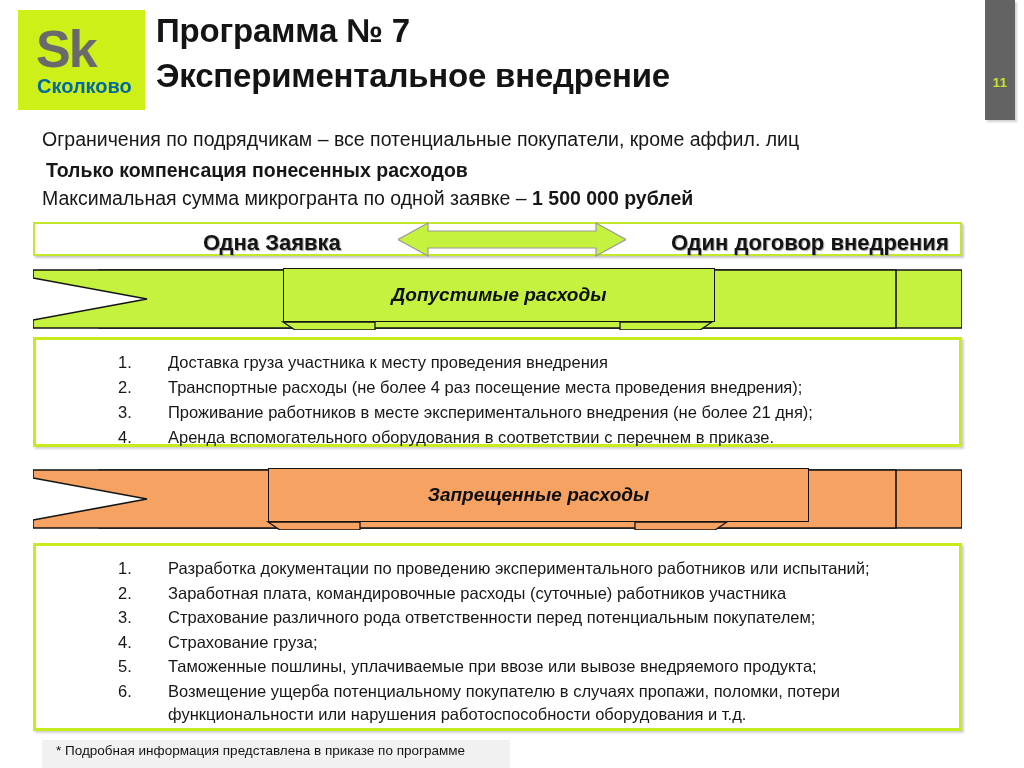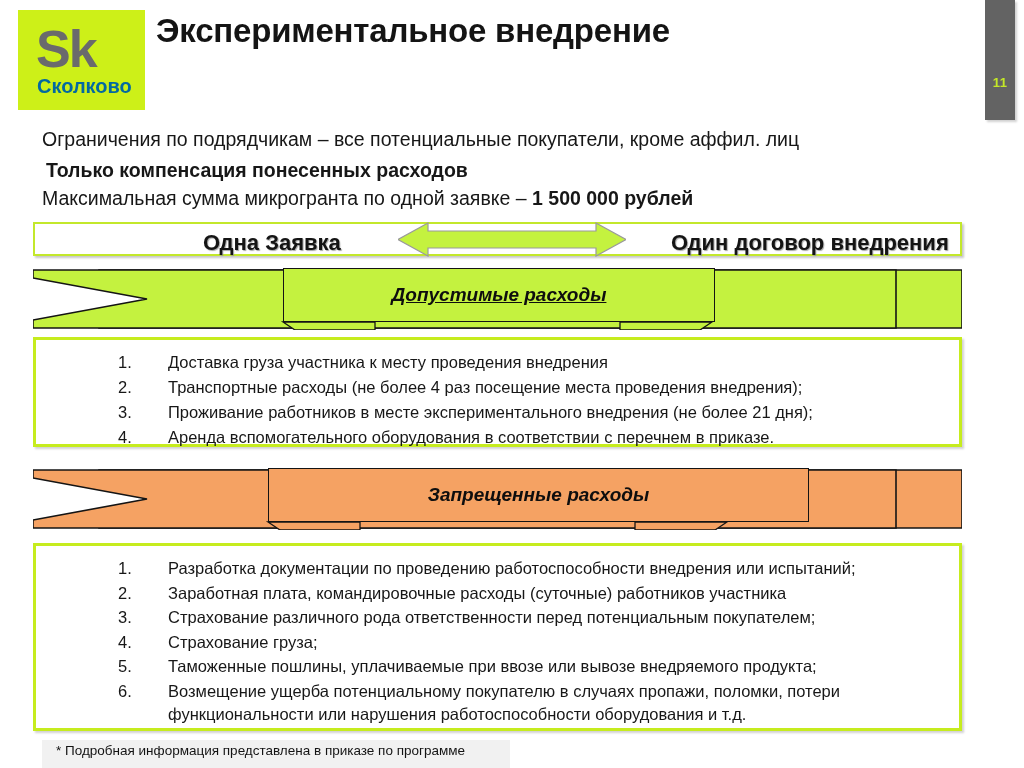--- a/index.html
+++ b/index.html
@@ -155,21 +155,20 @@
     display: flex;
     align-items: center;
     justify-content: center;
   }
   #label-green {
     left: 283px;
     top: 268px;
     width: 432px;
     height: 54px;
     background: #c4f23f;
-    text-decoration: underline;
   }
   #label-orange {
     left: 268px;
     top: 468px;
     width: 541px;
     height: 54px;
     background: #f5a263;
   }
 
   
@@ -234,20 +233,21 @@
 <div id="page-tab">
   <div class="num">11</div>
 </div>
 
 <div id="logo">
   <div class="sk">Sk</div>
   <div class="skolkovo">Сколково</div>
 </div>
 
 <div id="title-block">
+  <div class="tline">Программа № 7</div>
   <div class="tline">Экспериментальное внедрение</div>
 </div>
 
 <div class="intro" id="intro-1">Ограничения по подрядчикам – все потенциальные покупатели,  кроме аффил. лиц</div>
 <div class="intro" id="intro-2">Только компенсация понесенных расходов</div>
 <div class="intro" id="intro-3"><span>Максимальная сумма микрогранта по одной заявке – </span><b>1 500 000 рублей</b></div>
 
 <div id="topbar">
   <div class="lbl lbl-left">Одна Заявка</div>
   <div class="lbl lbl-right">Один договор внедрения</div>
@@ -291,21 +291,21 @@
     <polygon points="0,2 863,2 863,60 0,60 0,52 114,31 0,10" fill="#f5a263" stroke="#141414" stroke-width="1.6"></polygon>
     <polygon points="235,54 327,54 327,62 247,62" fill="#f5a263" stroke="#141414" stroke-width="1.3"></polygon>
     <polygon points="694,54 602,54 602,62 682,62" fill="#f5a263" stroke="#141414" stroke-width="1.3"></polygon>
   </svg>
 </div>
 <div class="ribbon-label" id="label-orange">Запрещенные расходы</div>
 
 <div class="listbox" id="list-forbidden">
   <ol>
     <li>
-        <span class="cont">Разработка документации по проведению работоспособности внедрения или испытаний;</span>
+        <span class="cont">Разработка документации по проведению экспериментального работников или испытаний;</span>
       </li>
     <li>
         <span class="cont">Заработная плата, командировочные расходы (суточные) работников участника</span>
       </li>
     <li>
         <span class="cont">Страхование различного рода ответственности перед потенциальным покупателем;</span>
       </li>
     <li>
         <span class="cont">Страхование груза;</span>
       </li>

